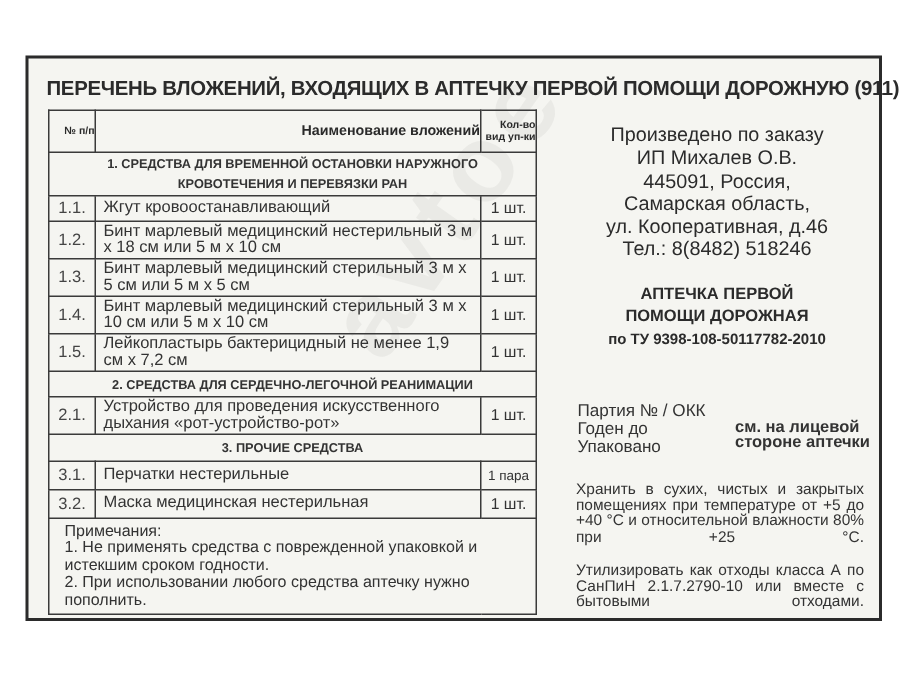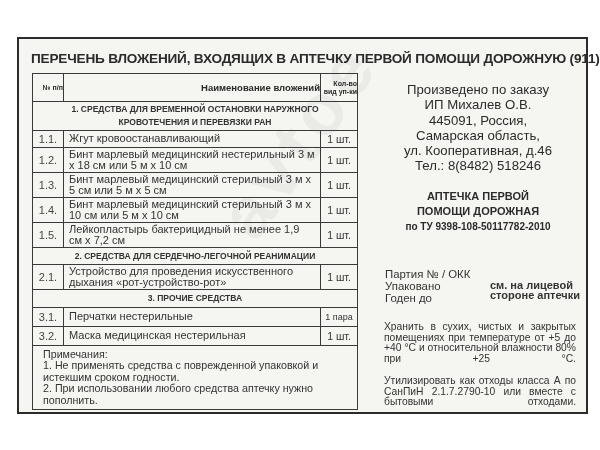--- a/index.html
+++ b/index.html
@@ -168,22 +168,22 @@
     </div>
 
     <div class="product" style="top:150px;">
       <div class="prod-title">АПТЕЧКА ПЕРВОЙ</div>
       <div class="prod-title">ПОМОЩИ ДОРОЖНАЯ</div>
       <div class="prod-tu">по ТУ 9398-108-50117782-2010</div>
     </div>
 
     <div class="batch" style="top:229px;">
       <div>Партия № / ОКК</div>
+      <div>Годен до</div>
       <div>Упаковано</div>
-      <div>Годен до</div>
     </div>
     <div class="batch-note" style="top:241px; left:121px;">
       <div>см. на лицевой</div>
       <div>стороне аптечки</div>
     </div>
 
     <div class="storage" style="top:283px;">Хранить в сухих, чистых и закрытых помещениях при температуре от +5 до +40 °С и относительной влажности 80% при +25 °С.</div>
     <div class="storage" style="top:337px;">Утилизировать как отходы класса А по СанПиН 2.1.7.2790-10 или вместе с бытовыми отходами.</div>
   </div>
 </div>

